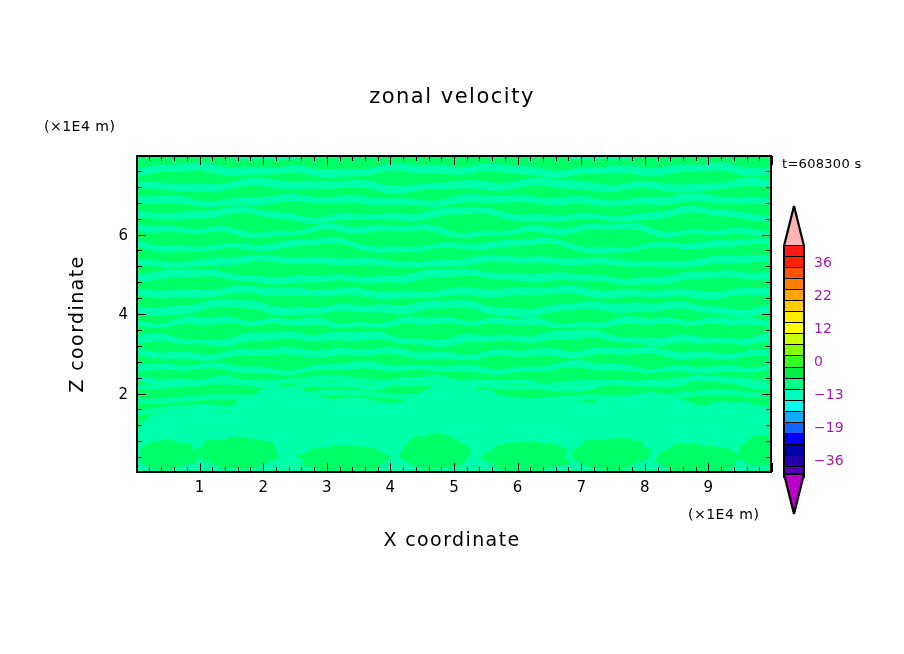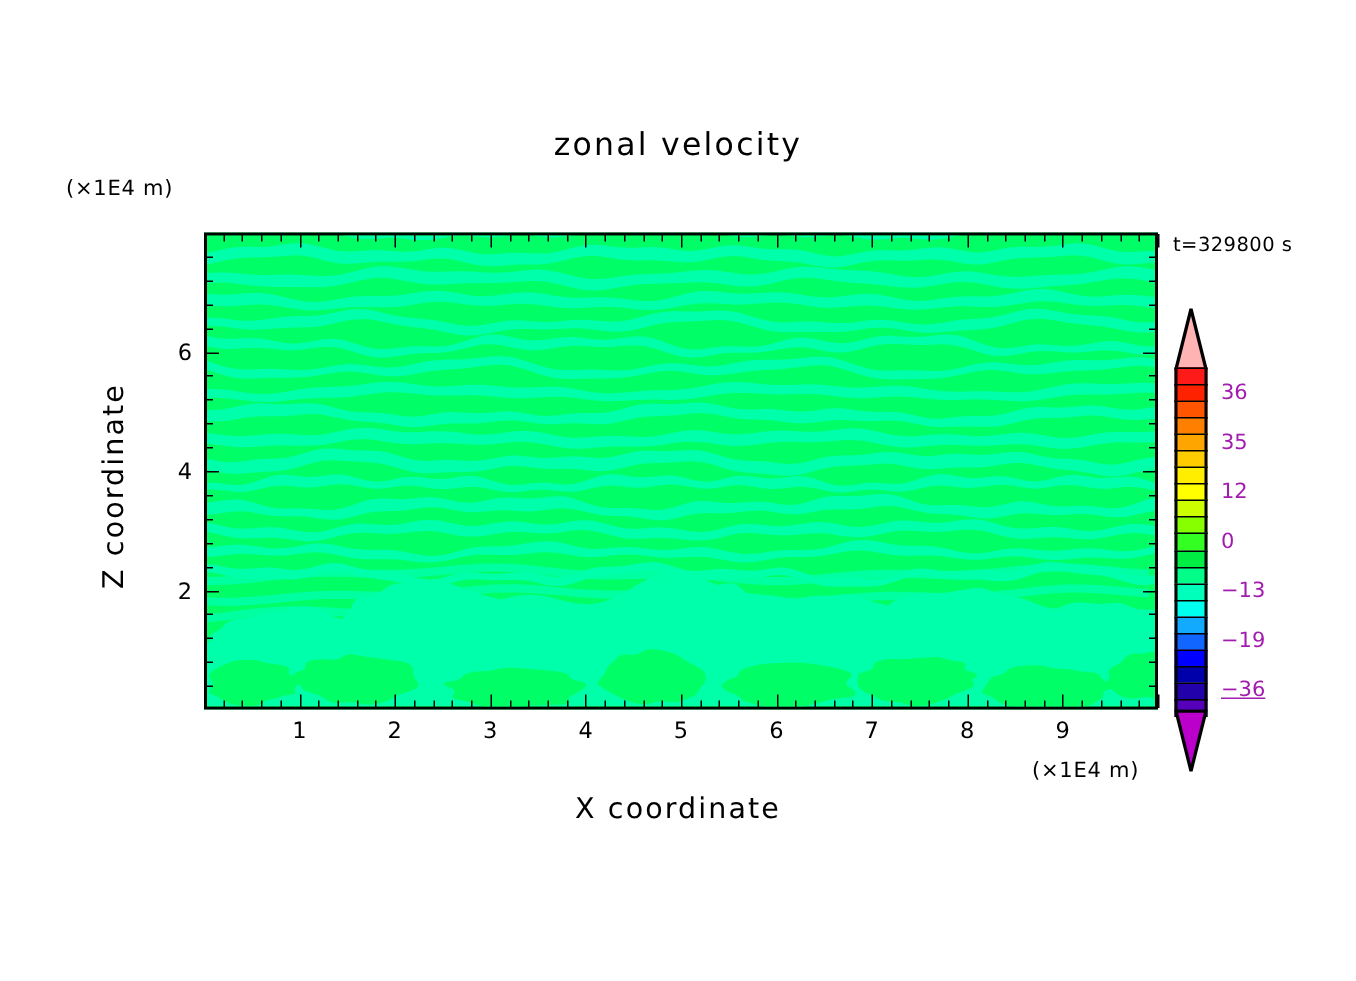--- a/index.html
+++ b/index.html
@@ -60,21 +60,21 @@
   .cbnum{position:absolute;left:814px;font-size:14px;color:#a21caf;
          transform:translateY(-50%);white-space:nowrap;}
 </style>
 </head>
 <body>
 
 <div class="lbl" id="title">zonal velocity</div>
 
 <div class="lbl" id="unit-top">(×1E4 m)</div>
 
-<div class="lbl" id="tstamp">t=329800 s</div>
+<div class="lbl" id="tstamp">t=608300 s</div>
 
 <div id="plot">
   <svg id="field" viewBox="0 0 636 318" preserveAspectRatio="none">
       <rect x="0" y="0" width="636" height="318" fill="#00ff66"></rect>
       <path d="M0,-7.3 L6,-6.6 L12,-5.9 L18,-5.7 L24,-6.6 L30,-8.0 L36,-9.4 L42,-10.0 L48,-9.5 L54,-8.6 L60,-7.8 L66,-7.6 L72,-7.8 L78,-7.9 L84,-7.2 L90,-5.6 L96,-3.7 L102,-2.2 L108,-1.6 L114,-2.1 L120,-2.8 L126,-3.2 L132,-3.1 L138,-2.6 L144,-2.4 L150,-3.1 L156,-4.6 L162,-6.1 L168,-7.0 L174,-6.8 L180,-5.9 L186,-5.0 L192,-4.6 L198,-5.0 L204,-5.5 L210,-5.7 L216,-5.0 L222,-4.0 L228,-3.1 L234,-3.2 L240,-4.3 L246,-5.9 L252,-7.4 L258,-8.1 L264,-8.1 L270,-8.0 L276,-8.4 L282,-9.5 L288,-10.8 L294,-11.5 L300,-11.2 L306,-9.9 L312,-8.3 L318,-7.1 L324,-6.8 L330,-7.0 L336,-7.0 L342,-6.5 L348,-5.4 L354,-4.3 L360,-3.8 L366,-4.4 L372,-5.7 L378,-7.0 L384,-7.5 L390,-7.1 L396,-6.2 L402,-5.7 L408,-5.7 L414,-6.2 L420,-6.5 L426,-6.0 L432,-4.6 L438,-2.8 L444,-1.5 L450,-1.1 L456,-1.6 L462,-2.5 L468,-2.9 L474,-2.8 L480,-2.4 L486,-2.5 L492,-3.5 L498,-5.2 L504,-7.1 L510,-8.3 L516,-8.4 L522,-7.8 L528,-7.2 L534,-7.1 L540,-7.6 L546,-8.2 L552,-8.3 L558,-7.5 L564,-6.2 L570,-5.1 L576,-4.9 L582,-5.6 L588,-6.9 L594,-8.0 L600,-8.3 L606,-8.1 L612,-7.8 L618,-8.1 L624,-9.1 L630,-10.3 L636,-10.9 L636,-3.1 L630,-2.5 L624,-1.6 L618,-0.9 L612,-0.9 L606,-1.4 L600,-2.0 L594,-2.1 L588,-1.5 L582,-0.7 L576,-0.2 L570,-0.4 L564,-1.2 L558,-2.1 L552,-2.5 L546,-2.1 L540,-1.3 L534,-0.5 L528,-0.3 L522,-0.6 L516,-1.0 L510,-0.9 L504,-0.0 L498,1.3 L492,2.4 L486,2.9 L480,2.6 L474,2.0 L468,1.6 L462,1.8 L456,2.4 L450,2.9 L444,2.7 L438,1.9 L432,0.7 L426,-0.1 L420,-0.2 L414,0.4 L408,1.0 L402,1.2 L396,0.8 L390,0.0 L384,-0.5 L378,-0.3 L372,0.3 L366,1.0 L360,1.2 L354,0.6 L348,-0.6 L342,-1.6 L336,-2.0 L330,-1.8 L324,-1.4 L318,-1.4 L312,-2.0 L306,-3.0 L300,-3.8 L294,-3.8 L288,-3.0 L282,-1.9 L276,-1.1 L270,-0.9 L264,-1.2 L258,-1.5 L252,-1.3 L246,-0.4 L240,0.6 L234,1.3 L228,1.2 L222,0.5 L216,-0.3 L210,-0.6 L204,-0.2 L198,0.6 L192,1.2 L186,1.2 L180,0.7 L174,0.2 L168,0.2 L162,0.9 L156,2.0 L150,2.9 L144,3.2 L138,2.8 L132,2.0 L126,1.5 L120,1.6 L114,2.1 L108,2.4 L102,2.0 L96,1.0 L90,-0.4 L84,-1.3 L78,-1.6 L72,-1.2 L66,-0.7 L60,-0.6 L54,-1.2 L48,-1.9 L42,-2.4 L36,-2.1 L30,-1.3 L24,-0.4 L18,-0.1 L12,-0.5 L6,-1.4 L0,-2.1 Z" fill="#00ffaa"></path>
       <path d="M0,11.6 L6,10.4 L12,9.1 L18,8.1 L24,7.6 L30,7.6 L36,7.7 L42,7.4 L48,6.6 L54,5.8 L60,5.2 L66,5.4 L72,6.5 L78,8.1 L84,9.6 L90,10.6 L96,10.8 L102,10.4 L108,9.9 L114,9.8 L120,10.1 L126,10.7 L132,11.0 L138,10.8 L144,10.0 L150,8.9 L156,8.3 L162,8.4 L168,9.3 L174,10.6 L180,11.9 L186,12.6 L192,12.7 L198,12.2 L204,11.8 L210,11.6 L216,11.9 L222,12.2 L228,12.1 L234,11.2 L240,9.8 L246,8.1 L252,6.7 L258,6.2 L264,6.4 L270,7.2 L276,8.0 L282,8.3 L288,8.2 L294,7.9 L300,7.8 L306,8.2 L312,9.1 L318,10.0 L324,10.4 L330,10.0 L336,8.9 L342,7.7 L348,6.7 L354,6.5 L360,7.1 L366,8.0 L372,8.8 L378,9.3 L384,9.3 L390,9.3 L396,9.7 L402,10.7 L408,12.1 L414,13.4 L420,14.1 L426,13.9 L432,12.9 L438,11.6 L444,10.5 L450,9.9 L456,10.0 L462,10.2 L468,10.1 L474,9.6 L480,8.8 L486,8.2 L492,8.0 L498,8.6 L504,9.7 L510,10.8 L516,11.4 L522,11.1 L528,10.1 L534,8.9 L540,8.0 L546,7.6 L552,7.6 L558,7.7 L564,7.5 L570,6.8 L576,5.9 L582,5.3 L588,5.4 L594,6.4 L600,8.0 L606,9.7 L612,10.8 L618,11.2 L624,11.0 L630,10.6 L636,10.5 L636,18.4 L630,18.8 L624,19.2 L618,19.5 L612,19.2 L606,18.1 L600,16.5 L594,14.9 L588,13.8 L582,13.4 L576,13.6 L570,14.2 L564,14.7 L558,14.9 L552,15.0 L546,15.2 L540,15.9 L534,16.9 L528,18.2 L522,19.3 L516,19.6 L510,19.2 L504,18.2 L498,17.1 L492,16.4 L486,16.2 L480,16.4 L474,16.8 L468,17.0 L462,16.9 L456,16.7 L450,16.8 L444,17.5 L438,18.6 L432,20.0 L426,21.2 L420,21.6 L414,21.2 L408,20.2 L402,19.1 L396,18.1 L390,17.6 L384,17.3 L378,16.9 L372,16.3 L366,15.3 L360,14.4 L354,13.9 L348,14.1 L342,15.0 L336,16.3 L330,17.5 L324,18.1 L318,18.1 L312,17.6 L306,17.0 L300,16.7 L294,16.7 L288,16.8 L282,16.6 L276,16.0 L270,15.1 L264,14.2 L258,13.7 L252,14.1 L246,15.2 L240,16.7 L234,18.1 L228,19.1 L222,19.5 L216,19.5 L210,19.6 L204,19.9 L198,20.4 L192,20.7 L186,20.5 L180,19.7 L174,18.4 L168,16.9 L162,15.9 L156,15.6 L150,15.9 L144,16.7 L138,17.4 L132,17.8 L126,17.7 L120,17.6 L114,17.7 L108,18.1 L102,18.7 L96,19.1 L90,19.0 L84,18.1 L78,16.7 L72,15.1 L66,13.9 L60,13.4 L54,13.6 L48,14.1 L42,14.6 L36,14.8 L30,14.9 L24,15.1 L18,15.8 L12,16.9 L6,18.3 L0,19.6 Z" fill="#00ffaa"></path>
       <path d="M0,25.4 L6,24.9 L12,24.9 L18,25.3 L24,25.9 L30,26.4 L36,26.7 L42,26.6 L48,26.5 L54,26.4 L60,26.5 L66,26.8 L72,27.2 L78,27.4 L84,27.2 L90,26.3 L96,25.0 L102,23.4 L108,21.9 L114,21.0 L120,20.7 L126,21.2 L132,22.1 L138,23.1 L144,23.9 L150,24.4 L156,24.4 L162,24.3 L168,24.1 L174,24.2 L180,24.5 L186,24.9 L192,25.1 L198,25.0 L204,24.6 L210,23.9 L216,23.3 L222,23.0 L228,23.4 L234,24.4 L240,25.9 L246,27.4 L252,28.7 L258,29.3 L264,29.3 L270,28.7 L276,27.9 L282,27.0 L288,26.4 L294,26.1 L300,26.0 L306,25.7 L312,25.3 L318,24.7 L324,24.0 L330,23.4 L336,23.3 L342,23.6 L348,24.4 L354,25.4 L360,26.1 L366,26.4 L372,25.9 L378,24.9 L384,23.6 L390,22.3 L396,21.4 L402,21.1 L408,21.3 L414,21.9 L420,22.6 L426,23.1 L432,23.5 L438,23.7 L444,24.0 L450,24.6 L456,25.5 L462,26.6 L468,27.6 L474,28.1 L480,28.1 L486,27.4 L492,26.3 L498,25.2 L504,24.4 L510,24.2 L516,24.6 L522,25.5 L528,26.6 L534,27.4 L540,27.8 L546,27.8 L552,27.5 L558,27.0 L564,26.7 L570,26.5 L576,26.4 L582,26.2 L588,25.7 L594,24.7 L600,23.5 L606,22.1 L612,21.1 L618,20.7 L624,21.1 L630,22.0 L636,23.3 L636,32.0 L630,30.7 L624,29.6 L618,29.0 L612,29.0 L606,29.6 L600,30.5 L594,31.6 L588,32.5 L582,33.2 L576,33.6 L570,34.1 L564,34.5 L558,35.1 L552,35.6 L546,35.9 L540,35.8 L534,35.2 L528,34.3 L522,33.1 L516,32.0 L510,31.4 L504,31.4 L498,32.0 L492,33.0 L486,34.0 L480,34.9 L474,35.2 L468,35.1 L462,34.6 L456,33.9 L450,33.3 L444,32.8 L438,32.3 L432,31.9 L426,31.2 L420,30.5 L414,29.6 L408,28.9 L402,28.6 L396,28.9 L390,29.7 L384,31.0 L378,32.5 L372,33.7 L366,34.3 L360,34.4 L354,33.9 L348,33.1 L342,32.3 L336,31.8 L330,31.6 L324,31.8 L318,32.0 L312,32.3 L306,32.4 L300,32.6 L294,32.8 L288,33.3 L282,34.1 L276,35.1 L270,36.1 L264,36.9 L258,37.1 L252,36.6 L246,35.5 L240,34.0 L234,32.6 L228,31.4 L222,30.8 L216,30.7 L210,31.0 L204,31.5 L198,31.9 L192,32.1 L186,32.2 L180,32.2 L174,32.3 L168,32.5 L162,32.9 L156,33.1 L150,33.0 L144,32.5 L138,31.6 L132,30.5 L126,29.4 L120,28.7 L114,28.6 L108,29.3 L102,30.5 L96,31.9 L90,33.3 L84,34.3 L78,34.8 L72,35.0 L66,34.9 L60,34.8 L54,34.7 L48,34.7 L42,34.6 L36,34.3 L30,33.8 L24,33.0 L18,32.3 L12,31.7 L6,31.7 L0,32.2 Z" fill="#00ffaa"></path>
       <path d="M0,39.5 L6,39.9 L12,40.0 L18,39.7 L24,39.2 L30,38.8 L36,38.8 L42,39.5 L48,40.7 L54,42.2 L60,43.6 L66,44.6 L72,44.9 L78,44.5 L84,43.6 L90,42.5 L96,41.5 L102,41.0 L108,40.9 L114,40.9 L120,40.9 L126,40.6 L132,39.9 L138,39.0 L144,38.0 L150,37.4 L156,37.3 L162,37.9 L168,38.9 L174,40.0 L180,40.8 L186,41.0 L192,40.7 L198,39.9 L204,39.0 L210,38.4 L216,38.3 L222,38.8 L228,39.7 L234,40.8 L240,41.6 L246,42.0 L252,42.1 L258,41.8 L264,41.7 L270,41.8 L276,42.3 L282,43.1 L288,43.9 L294,44.3 L300,44.2 L306,43.2 L312,41.8 L318,40.1 L324,38.7 L330,37.7 L336,37.5 L342,37.8 L348,38.4 L354,39.0 L360,39.3 L366,39.2 L372,38.8 L378,38.4 L384,38.3 L390,38.7 L396,39.5 L402,40.5 L408,41.3 L414,41.8 L420,41.7 L426,41.0 L432,40.2 L438,39.6 L444,39.4 L450,39.9 L456,40.9 L462,42.2 L468,43.3 L474,44.0 L480,44.1 L486,43.5 L492,42.7 L498,41.9 L504,41.3 L510,41.1 L516,41.1 L522,41.2 L528,40.9 L534,40.2 L540,39.1 L546,37.8 L552,36.7 L558,36.1 L564,36.3 L570,37.2 L576,38.5 L582,39.8 L588,40.8 L594,41.3 L600,41.2 L606,40.7 L612,40.2 L618,40.0 L624,40.3 L630,40.9 L636,41.6 L636,49.0 L630,48.2 L624,47.4 L618,47.0 L612,47.0 L606,47.2 L600,47.5 L594,47.6 L588,47.3 L582,46.6 L576,45.7 L570,44.9 L564,44.4 L558,44.4 L552,45.0 L546,46.0 L540,47.0 L534,47.8 L528,48.3 L522,48.3 L516,48.1 L510,47.8 L504,47.8 L498,48.2 L492,48.8 L486,49.5 L480,50.0 L474,50.2 L468,49.8 L462,49.1 L456,48.2 L450,47.6 L444,47.3 L438,47.4 L432,47.9 L426,48.5 L420,48.8 L414,48.7 L408,48.1 L402,47.2 L396,46.2 L390,45.5 L384,45.2 L378,45.4 L372,45.8 L366,46.3 L360,46.6 L354,46.6 L348,46.3 L342,45.9 L336,45.7 L330,45.9 L324,46.6 L318,47.6 L312,48.8 L306,49.8 L300,50.3 L294,50.3 L288,49.8 L282,49.1 L276,48.5 L270,48.2 L264,48.3 L258,48.6 L252,49.0 L246,49.2 L240,49.0 L234,48.4 L228,47.6 L222,46.8 L216,46.2 L210,46.1 L204,46.4 L198,46.9 L192,47.4 L186,47.5 L180,47.2 L174,46.6 L168,45.7 L162,45.1 L156,44.8 L150,45.0 L144,45.8 L138,46.7 L132,47.7 L126,48.3 L120,48.5 L114,48.5 L108,48.2 L102,48.2 L96,48.4 L90,48.9 L84,49.6 L78,50.3 L72,50.6 L66,50.4 L60,49.7 L54,48.7 L48,47.6 L42,46.9 L36,46.6 L30,46.7 L24,47.1 L18,47.6 L12,47.8 L6,47.6 L0,47.0 Z" fill="#00ffaa"></path>
       <path d="M0,55.6 L6,55.6 L12,56.1 L18,56.9 L24,57.5 L30,57.6 L36,57.1 L42,56.2 L48,55.3 L54,54.7 L60,54.4 L66,54.4 L72,54.1 L78,53.5 L84,52.4 L90,51.1 L96,50.0 L102,49.6 L108,50.0 L114,51.1 L120,52.6 L126,54.0 L132,55.0 L138,55.7 L144,56.2 L150,56.8 L156,57.8 L162,59.0 L168,60.2 L174,60.9 L180,61.0 L186,60.2 L192,59.1 L198,58.0 L204,57.4 L210,57.3 L216,57.7 L222,58.2 L228,58.4 L234,58.2 L240,57.6 L246,57.1 L252,56.9 L258,57.2 L264,57.7 L270,58.1 L276,58.1 L282,57.3 L288,55.9 L294,54.2 L300,52.7 L306,51.6 L312,51.2 L318,51.2 L324,51.3 L330,51.3 L336,51.0 L342,50.7 L348,50.8 L354,51.5 L360,52.9 L366,54.8 L372,56.6 L378,57.9 L384,58.5 L390,58.5 L396,58.2 L402,58.0 L408,58.1 L414,58.5 L420,59.0 L426,59.1 L432,58.9 L438,58.1 L444,57.3 L450,56.9 L456,57.0 L462,57.7 L468,58.8 L474,59.7 L480,60.1 L486,59.8 L492,59.0 L498,58.0 L504,57.1 L510,56.6 L516,56.2 L522,55.8 L528,55.0 L534,53.7 L540,52.1 L546,50.6 L552,49.6 L558,49.4 L564,50.1 L570,51.2 L576,52.4 L582,53.2 L588,53.7 L594,54.0 L600,54.4 L606,55.1 L612,56.2 L618,57.5 L624,58.4 L630,58.8 L636,58.4 L636,65.2 L630,65.7 L624,65.4 L618,64.6 L612,63.4 L606,62.3 L600,61.3 L594,60.7 L588,60.1 L582,59.4 L576,58.5 L570,57.5 L564,56.6 L558,56.2 L552,56.5 L546,57.6 L540,59.2 L534,60.9 L528,62.2 L522,63.1 L516,63.6 L510,63.9 L504,64.3 L498,64.8 L492,65.3 L486,65.7 L480,65.6 L474,65.0 L468,63.9 L462,62.9 L456,62.2 L450,62.2 L444,62.7 L438,63.6 L432,64.5 L426,65.1 L420,65.2 L414,65.2 L408,65.0 L402,65.1 L396,65.2 L390,65.4 L384,65.2 L378,64.4 L372,63.0 L366,61.2 L360,59.4 L354,58.0 L348,57.2 L342,57.1 L336,57.4 L330,57.8 L324,58.1 L318,58.3 L312,58.6 L306,59.3 L300,60.4 L294,61.9 L288,63.4 L282,64.5 L276,65.0 L270,64.8 L264,64.1 L258,63.4 L252,62.8 L246,62.7 L240,62.9 L234,63.2 L228,63.4 L222,63.3 L216,63.1 L210,63.1 L204,63.4 L198,64.3 L192,65.5 L186,66.7 L180,67.4 L174,67.5 L168,66.8 L162,65.7 L156,64.4 L150,63.3 L144,62.5 L138,61.8 L132,61.0 L126,59.9 L120,58.7 L114,57.4 L108,56.6 L102,56.5 L96,57.1 L90,58.3 L84,59.8 L78,61.0 L72,61.7 L66,62.0 L60,62.1 L54,62.3 L48,62.6 L42,63.1 L36,63.5 L30,63.6 L24,63.2 L18,62.4 L12,61.6 L6,61.1 L0,61.2 Z" fill="#00ffaa"></path>
       <path d="M0,67.9 L6,69.1 L12,69.7 L18,69.7 L24,69.4 L30,69.2 L36,69.6 L42,70.6 L48,71.8 L54,72.7 L60,72.9 L66,72.3 L72,71.2 L78,70.1 L84,69.7 L90,70.3 L96,71.9 L102,73.8 L108,75.6 L114,76.6 L120,76.7 L126,76.2 L132,75.4 L138,74.8 L144,74.7 L150,74.9 L156,74.9 L162,74.4 L168,73.0 L174,71.1 L180,69.0 L186,67.4 L192,66.8 L198,67.2 L204,68.5 L210,69.8 L216,70.7 L222,70.8 L228,70.2 L234,69.3 L240,68.7 L246,68.6 L252,69.1 L258,69.8 L264,70.4 L270,70.3 L276,69.6 L282,68.7 L288,68.1 L294,68.3 L300,69.6 L306,71.7 L312,74.0 L318,75.9 L324,76.9 L330,76.9 L336,76.2 L342,75.3 L348,74.8 L354,74.7 L360,75.0 L366,75.1 L372,74.6 L378,73.4 L384,71.8 L390,70.1 L396,69.1 L402,69.0 L408,69.9 L414,71.2 L420,72.3 L426,72.7 L432,72.2 L438,70.9 L444,69.4 L450,68.2 L456,67.7 L462,67.9 L468,68.3 L474,68.6 L480,68.4 L486,67.7 L492,67.0 L498,66.8 L504,67.5 L510,69.2 L516,71.5 L522,73.8 L528,75.5 L534,76.1 L540,75.8 L546,74.9 L552,74.0 L558,73.5 L564,73.7 L570,74.2 L576,74.6 L582,74.5 L588,73.8 L594,72.7 L600,71.7 L606,71.3 L612,71.7 L618,72.8 L624,74.1 L630,74.8 L636,74.7 L636,80.1 L630,80.6 L624,80.1 L618,79.2 L612,78.2 L606,77.7 L600,77.7 L594,78.2 L588,78.8 L582,79.0 L576,78.9 L570,78.4 L564,78.0 L558,78.0 L552,78.6 L546,79.7 L540,80.8 L534,81.4 L528,81.2 L522,80.0 L516,78.1 L510,76.1 L504,74.6 L498,73.7 L492,73.5 L486,73.7 L480,73.9 L474,73.8 L468,73.5 L462,73.2 L456,73.3 L450,74.0 L444,75.3 L438,76.9 L432,78.3 L426,79.0 L420,78.8 L414,77.9 L408,76.7 L402,75.7 L396,75.5 L390,75.9 L384,76.9 L378,78.0 L372,78.7 L366,79.1 L360,79.1 L354,79.1 L348,79.4 L342,80.2 L336,81.3 L330,82.2 L324,82.4 L318,81.7 L312,80.2 L306,78.1 L300,76.1 L294,74.7 L288,74.2 L282,74.3 L276,74.8 L270,75.2 L264,75.2 L258,74.9 L252,74.5 L246,74.4 L240,74.9 L234,75.8 L228,76.8 L222,77.5 L216,77.5 L210,76.7 L204,75.4 L198,74.1 L192,73.4 L186,73.5 L180,74.5 L174,75.9 L168,77.4 L162,78.5 L156,79.1 L150,79.4 L144,79.5 L138,80.0 L132,80.8 L126,81.7 L120,82.4 L114,82.3 L108,81.4 L102,79.7 L96,77.8 L90,76.2 L84,75.3 L78,75.3 L72,76.0 L66,76.8 L60,77.4 L54,77.4 L48,76.9 L42,76.3 L36,75.9 L30,75.9 L24,76.2 L18,76.6 L12,76.7 L6,76.0 L0,74.8 Z" fill="#00ffaa"></path>
@@ -292,18 +292,18 @@
 <div class="xnum" style="left: 390.4px;">4</div>
 <div class="xnum" style="left: 454px;">5</div>
 <div class="xnum" style="left: 517.6px;">6</div>
 <div class="xnum" style="left: 581.2px;">7</div>
 <div class="xnum" style="left: 644.8px;">8</div>
 <div class="xnum" style="left: 708.4px;">9</div>
 <div class="ynum" style="top: 393.5px;">2</div>
 <div class="ynum" style="top: 314px;">4</div>
 <div class="ynum" style="top: 234.5px;">6</div>
 <div class="cbnum" style="top: 261.571px;">36</div>
-<div class="cbnum" style="top: 294.714px;">35</div>
+<div class="cbnum" style="top: 294.714px;">22</div>
 <div class="cbnum" style="top: 327.857px;">12</div>
 <div class="cbnum" style="top: 361px;">0</div>
 <div class="cbnum" style="top: 394.143px;">−13</div>
 <div class="cbnum" style="top: 427.286px;">−19</div>
-<div class="cbnum" style="top: 460.429px; text-decoration: underline;">−36</div>
+<div class="cbnum" style="top: 460.429px;">−36</div>
 
 </body></html>

